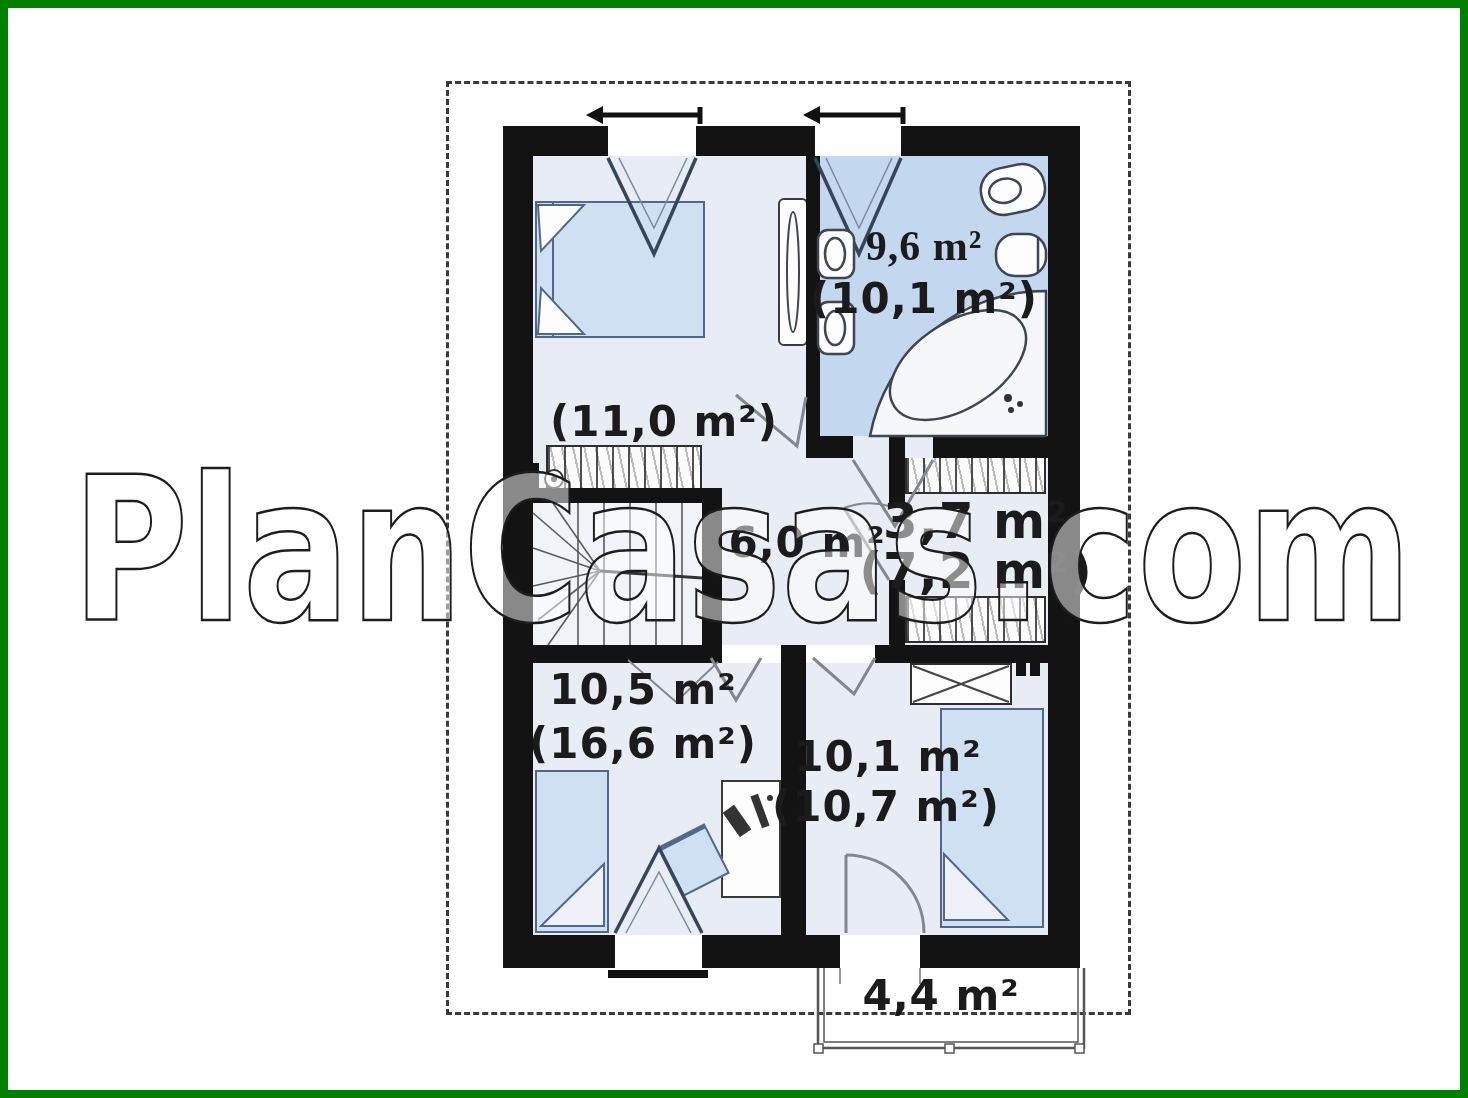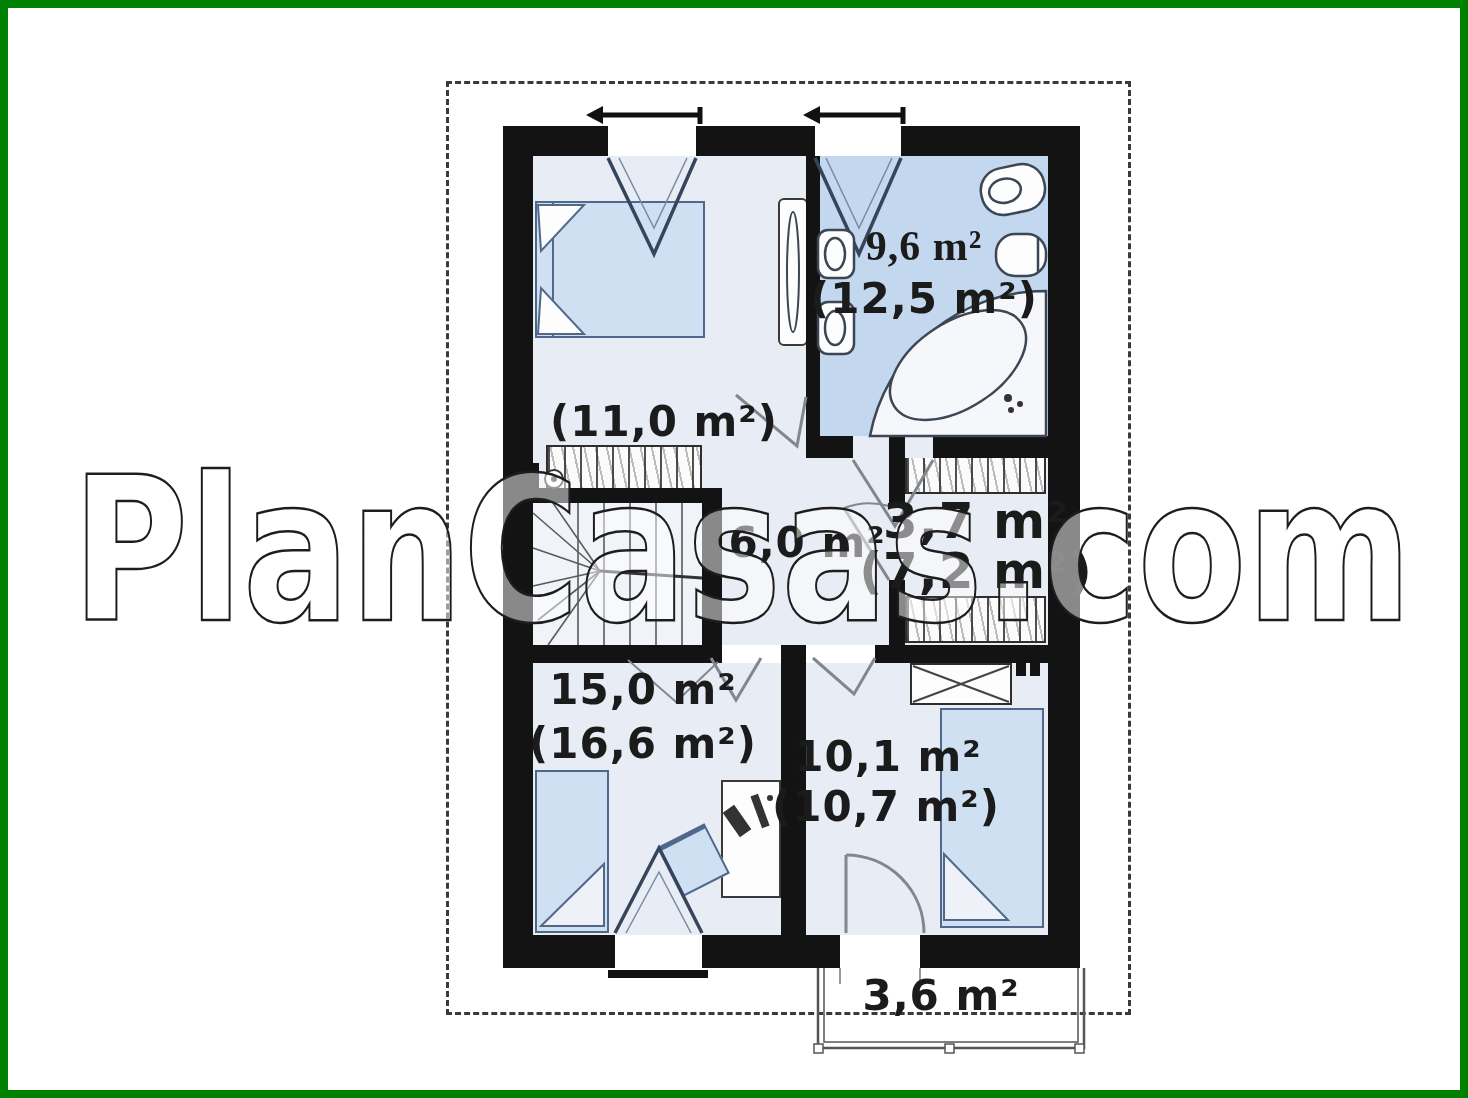--- a/index.html
+++ b/index.html
@@ -181,27 +181,27 @@
       <rect x="806" y="1036" width="9" height="9" fill="#fff" stroke-width="1.5"></rect>
       <rect x="937" y="1036" width="9" height="9" fill="#fff" stroke-width="1.5"></rect>
       <rect x="1067" y="1036" width="9" height="9" fill="#fff" stroke-width="1.5"></rect>
       <line x1="832" y1="960" x2="832" y2="976" stroke="#999" stroke-width="2"></line>
       <line x1="912" y1="960" x2="912" y2="976" stroke="#999" stroke-width="2"></line>
     </g>
   </svg>
 
   <div class="lbl" style="left:656px;top:413px;">(11,0 m²)</div>
   <div class="lbl" style="left:916px;top:238px;font-family:Liberation Serif, serif;">9,6 m²</div>
-  <div class="lbl" style="left:916px;top:290px;">(12,5 m²)</div>
+  <div class="lbl" style="left:916px;top:290px;">(10,1 m²)</div>
   <div class="lbl small" style="left:968px;top:513px;">3,7 m²</div>
   <div class="lbl small" style="left:968px;top:563px;">(7,2 m²)</div>
   <div class="lbl" style="left:760px;top:534px;margin-left:39px;">6,0 m²</div>
-  <div class="lbl" style="left:635px;top:681px;">15,0 m²</div>
+  <div class="lbl" style="left:635px;top:681px;">10,5 m²</div>
   <div class="lbl" style="left:635px;top:735px;">(16,6 m²)</div>
   <div class="lbl" style="left:880px;top:748px;">10,1 m²</div>
   <div class="lbl" style="left:878px;top:798px;">(10,7 m²)</div>
-  <div class="lbl" style="left:933px;top:987px;">3,6 m²</div>
+  <div class="lbl" style="left:933px;top:987px;">4,4 m²</div>
 
   <svg id="wm" width="1468" height="1098" viewBox="0 0 1468 1098">
     <text x="734" y="612" text-anchor="middle" font-family="DejaVu Sans, Liberation Sans, sans-serif" font-size="200" font-weight="bold" fill="#ffffff" fill-opacity="0.5" stroke="#1d1d1d" stroke-width="2.5" textLength="1340" lengthAdjust="spacingAndGlyphs">PlanCasas.com</text>
   </svg>
 
 </div>
 
 </body></html>

